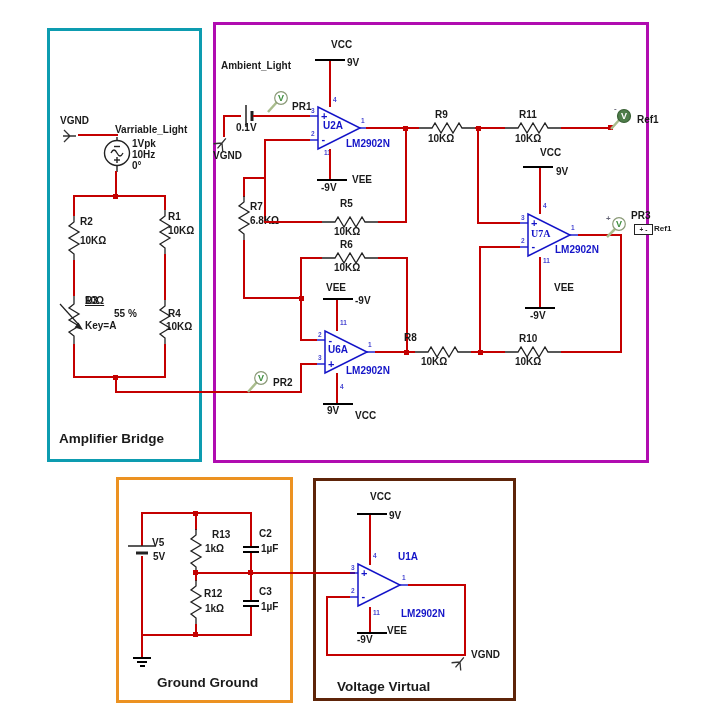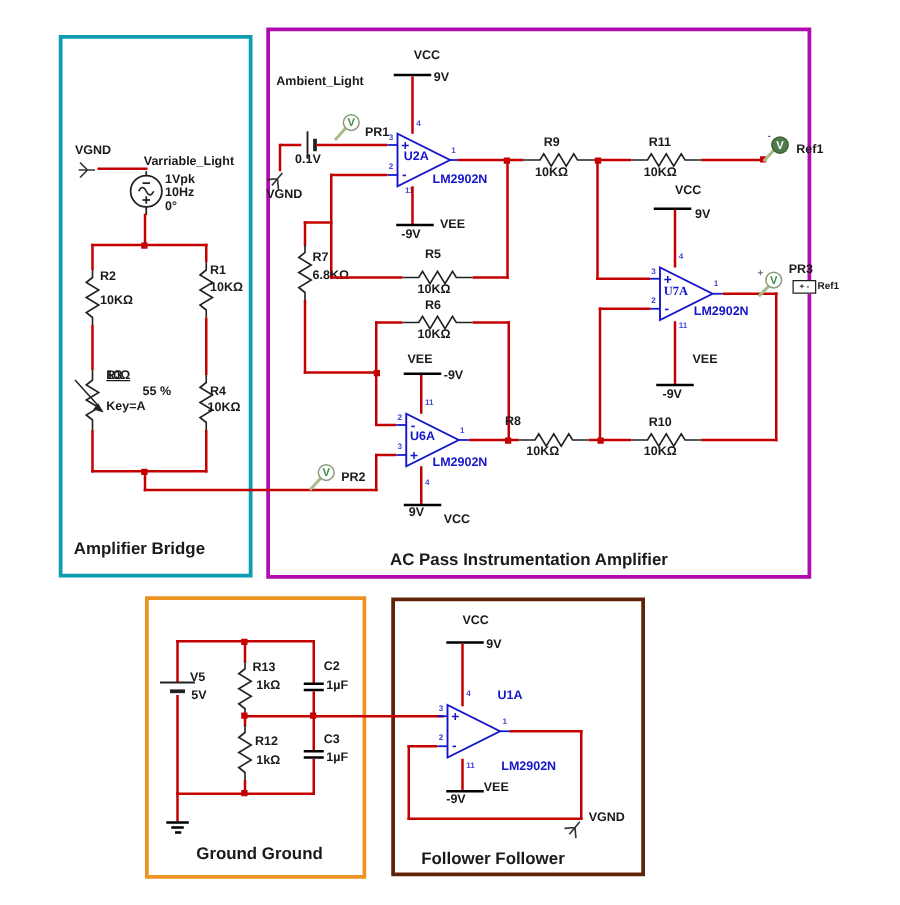--- a/index.html
+++ b/index.html
@@ -25,23 +25,22 @@
 <body>
 
 <div id="canvas">
 
   <div class="box" style="left:47px;top:28px;width:155px;height:434px;border-color:#0d9cb0;"></div>
   <div class="box" style="left:213px;top:22px;width:436px;height:441px;border-color:#b00cb0;"></div>
   <div class="box" style="left:116px;top:477px;width:177px;height:226px;border-color:#ec9221;"></div>
   <div class="box" style="left:313px;top:478px;width:203px;height:223px;border-color:#5e2409;"></div>
 
   <div class="title" style="left:59px;top:431px;">Amplifier Bridge</div>
-  <div class="title" style="left:312px;top:440px;">AC Pass Instrumentation Amplifier</div>
   <div class="title" style="left:157px;top:675px;">Ground Ground</div>
-  <div class="title" style="left:337px;top:679px;">Follower Follower</div>
+  <div class="title" style="left:337px;top:679px;">Voltage Virtual</div>
 
   <div class="lbl" style="left:60px;top:116px;">VGND</div>
   <svg style="left:62px;top:129px;" width="16" height="14">
     <path d="M14,7 L8,7 M8,7 L2,1 M8,7 L1,7 M8,7 L2,13" stroke="#333" stroke-width="1.3" fill="none"></path>
   </svg>
   <div class="wh" style="left:78px;top:134px;width:40px;"></div>
 
   <svg style="left:102px;top:137px;" width="30" height="36">
     <line x1="15" y1="0" x2="15" y2="4" stroke="#222" stroke-width="1.4"></line>
     <circle cx="15" cy="16" r="12.5" fill="#fff" stroke="#222" stroke-width="1.4"></circle>
@@ -308,21 +307,21 @@
   </svg>
   <div class="lbl" style="left:152px;top:538px;">V5</div>
   <div class="lbl" style="left:153px;top:552px;">5V</div>
   <div class="wv" style="left:141px;top:556px;height:80px;"></div>
 
   <div class="wv" style="left:195px;top:512px;height:18px;"></div>
   <div class="jct" style="left:193px;top:511px;"></div>
   <svg style="left:188px;top:529px;" width="16" height="44">
     <polyline points="8,0 8,6 3,10 13,16 3,22 13,28 3,34 8,38 8,44" stroke="#222" stroke-width="1.3" fill="none"></polyline>
   </svg>
-  <div class="lbl" style="left:202px;top:530px;text-align:center;">R13</div>
+  <div class="lbl" style="left:212px;top:530px;text-align:center;">R13</div>
   <div class="lbl" style="left:205px;top:544px;">1kΩ</div>
 
   <div class="wv" style="left:250px;top:512px;height:35px;"></div>
   <div class="cap" style="left:243px;top:546px;"></div>
   <div class="cap" style="left:243px;top:551px;"></div>
   <div class="wv" style="left:250px;top:553px;height:21px;"></div>
   <div class="lbl" style="left:259px;top:529px;">C2</div>
   <div class="lbl" style="left:261px;top:544px;">1µF</div>
 
   <div class="wh" style="left:195px;top:572px;width:160px;"></div>

